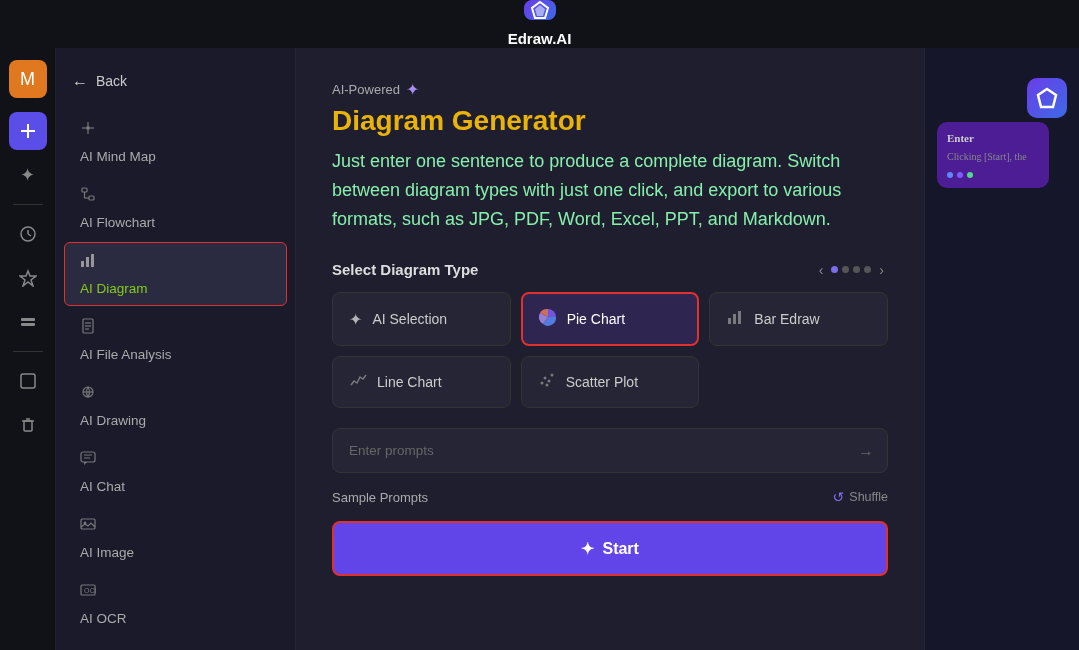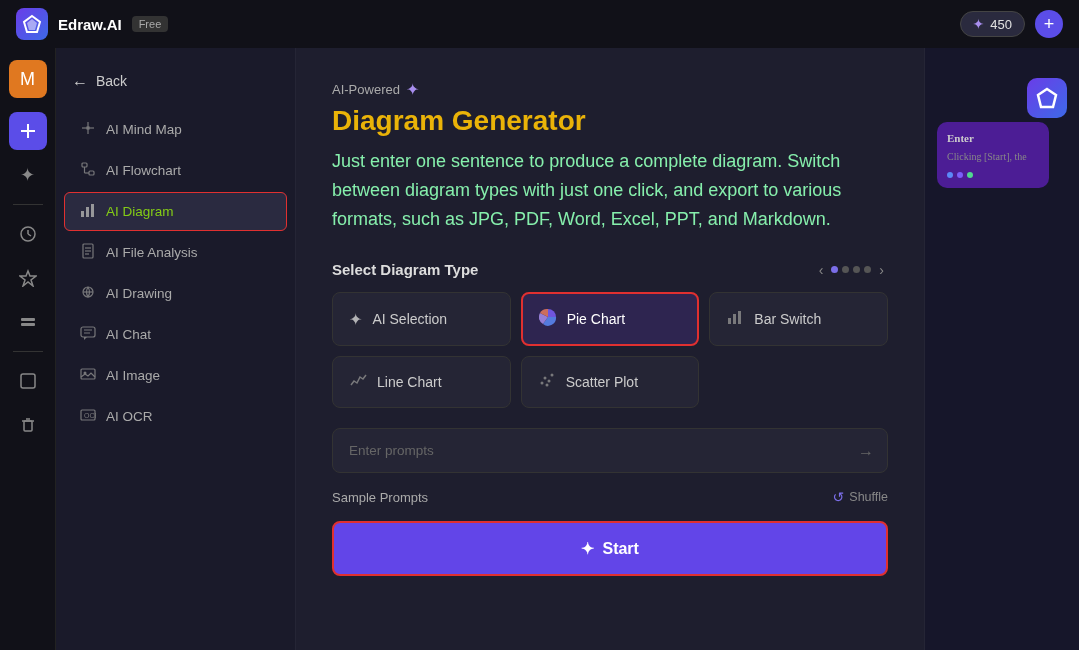--- a/index.html
+++ b/index.html
@@ -16,20 +16,21 @@
 
     
     .topbar {
       height: 48px;
       background: #111118;
       display: flex;
       align-items: center;
       padding: 0 16px;
       gap: 10px;
       flex-shrink: 0;
+      flex-direction: column;
     }
     .topbar-logo {
       width: 32px;
       height: 32px;
       background: linear-gradient(135deg, #6a3de8, #3d6ae8);
       border-radius: 8px;
       display: flex; align-items: center; justify-content: center;
       font-weight: bold; font-size: 14px; color: white;
     }
     .topbar-title {
@@ -136,28 +137,28 @@
       gap: 8px;
       padding: 8px 16px;
       color: #ccc;
       font-size: 14px;
       cursor: pointer;
       margin-bottom: 12px;
     }
     .back-arrow { font-size: 16px; }
     .nav-item {
       display: flex;
-      align-items: center;
       gap: 10px;
       padding: 10px 16px;
       color: #aaa;
       font-size: 13.5px;
       cursor: pointer;
       border-radius: 6px;
       margin: 2px 8px;
+      flex-direction: column;
     }
     .nav-item.active {
       background: #2a2a40;
       color: #84cc16;
       outline: 1.5px solid #e03030;
       outline-offset: -1px;
     }
     .nav-icon { font-size: 15px; opacity: 0.85; }
 
     
@@ -580,21 +581,21 @@
       </div>
 
       <div class="diagram-card">
         <span class="card-icon">
           <svg width="18" height="18" viewBox="0 0 18 18">
               <rect x="2" y="10" width="3" height="6" fill="#888"></rect>
               <rect x="7" y="6" width="3" height="10" fill="#888"></rect>
               <rect x="12" y="3" width="3" height="13" fill="#888"></rect>
             </svg>
         </span>
-        <span>Bar Switch</span>
+        <span>Bar Edraw</span>
       </div>
 
       <div class="diagram-card">
         <span class="card-icon">
           <svg width="18" height="18" viewBox="0 0 18 18">
               <polyline points="2,14 5,10 8,12 11,6 14,8 17,4" fill="none" stroke="#888" stroke-width="1.5"></polyline>
             </svg>
         </span>
         <span>Line Chart</span>
       </div>

